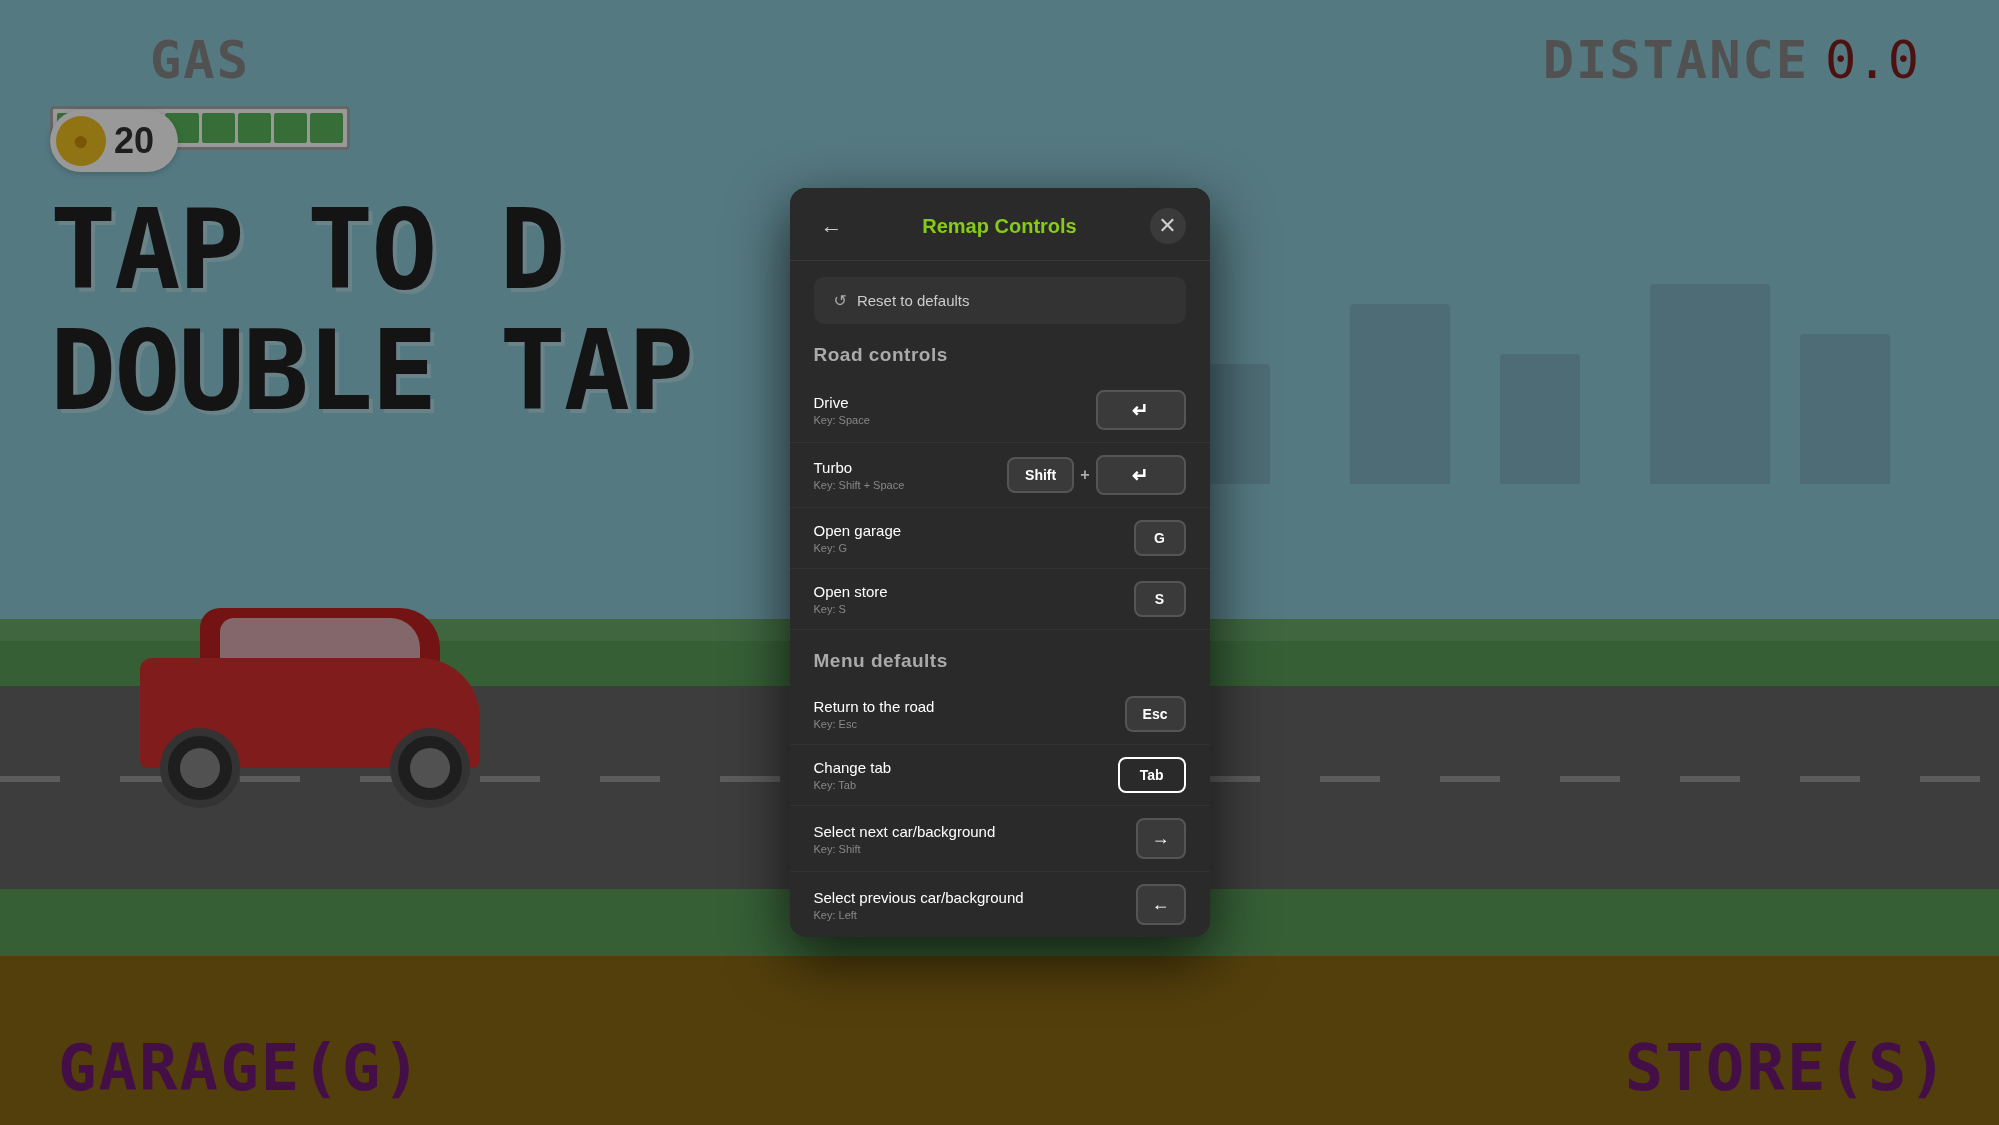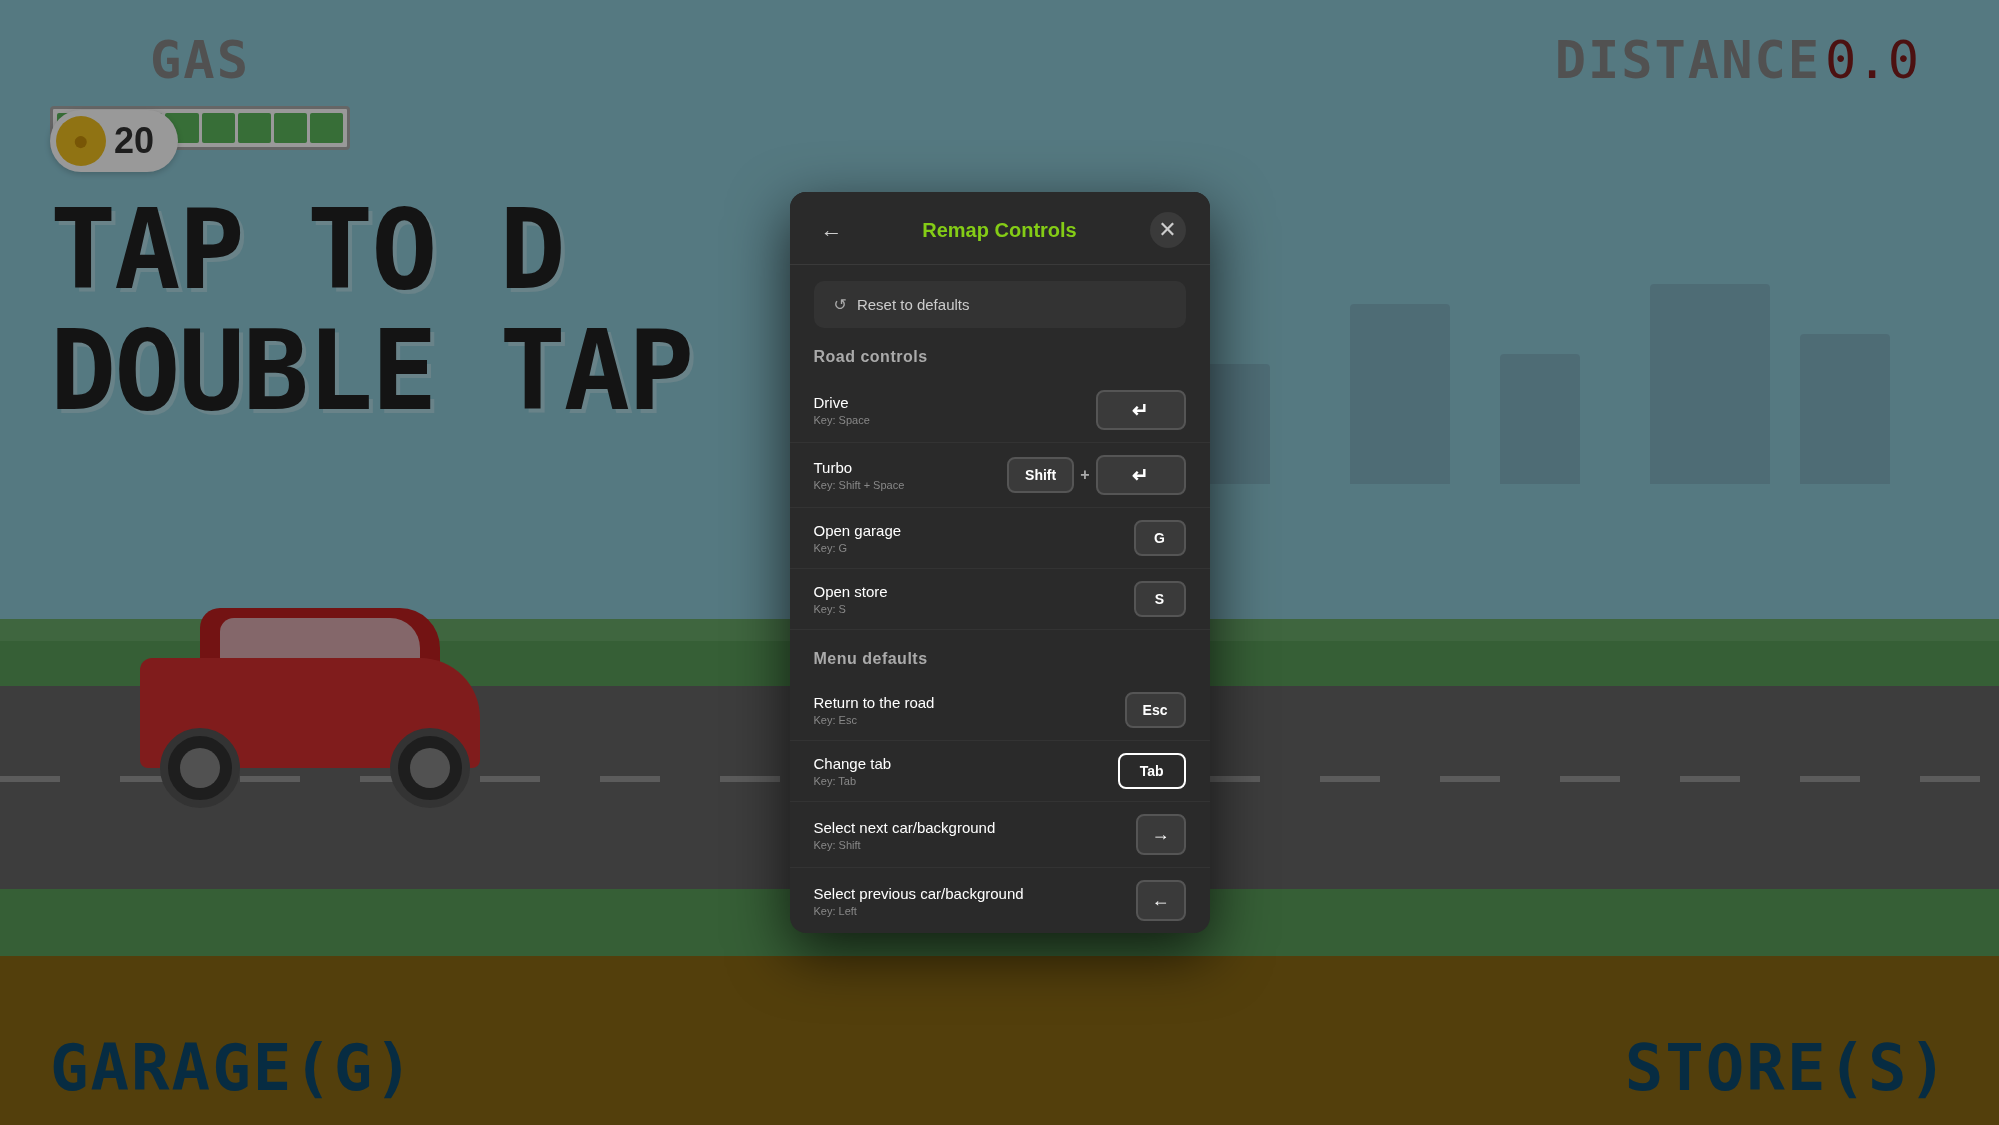--- a/index.html
+++ b/index.html
@@ -137,21 +137,21 @@
       font-weight: bold;
       color: #333;
     }
 
     .hud-distance {
       position: absolute;
       top: 30px;
       right: 80px;
       display: flex;
       align-items: center;
-      gap: 4px;
+      gap: 16px;
     }
 
     .hud-distance-label {
       font-size: 52px;
       font-weight: bold;
       color: #888;
       font-family: monospace;
       letter-spacing: 2px;
     }
 
@@ -244,23 +244,24 @@
     .car-wheel-rear {
       left: 40px;
     }
 
     
     .bottom-label {
       position: absolute;
       bottom: 20px;
       font-size: 64px;
       font-weight: 900;
-      color: #0c4a6e;
+      color: #701a75;
       font-family: 'Arial Black', monospace;
       letter-spacing: 2px;
+      margin-left: 8px;
     }
 
     .bottom-label-left {
       left: 50px;
     }
 
     .bottom-label-right {
       right: 50px;
     }
 
@@ -344,21 +345,21 @@
       color: #aaa;
     }
 
     .reset-label {
       font-size: 15px;
       color: #ccc;
     }
 
     .modal-section-label {
       padding: 4px 24px 12px;
-      font-size: 16px;
+      font-size: 19px;
       font-weight: 600;
       color: #aaa;
       letter-spacing: 0.5px;
     }
 
     .control-row {
       display: flex;
       align-items: center;
       justify-content: space-between;
       padding: 12px 24px;

